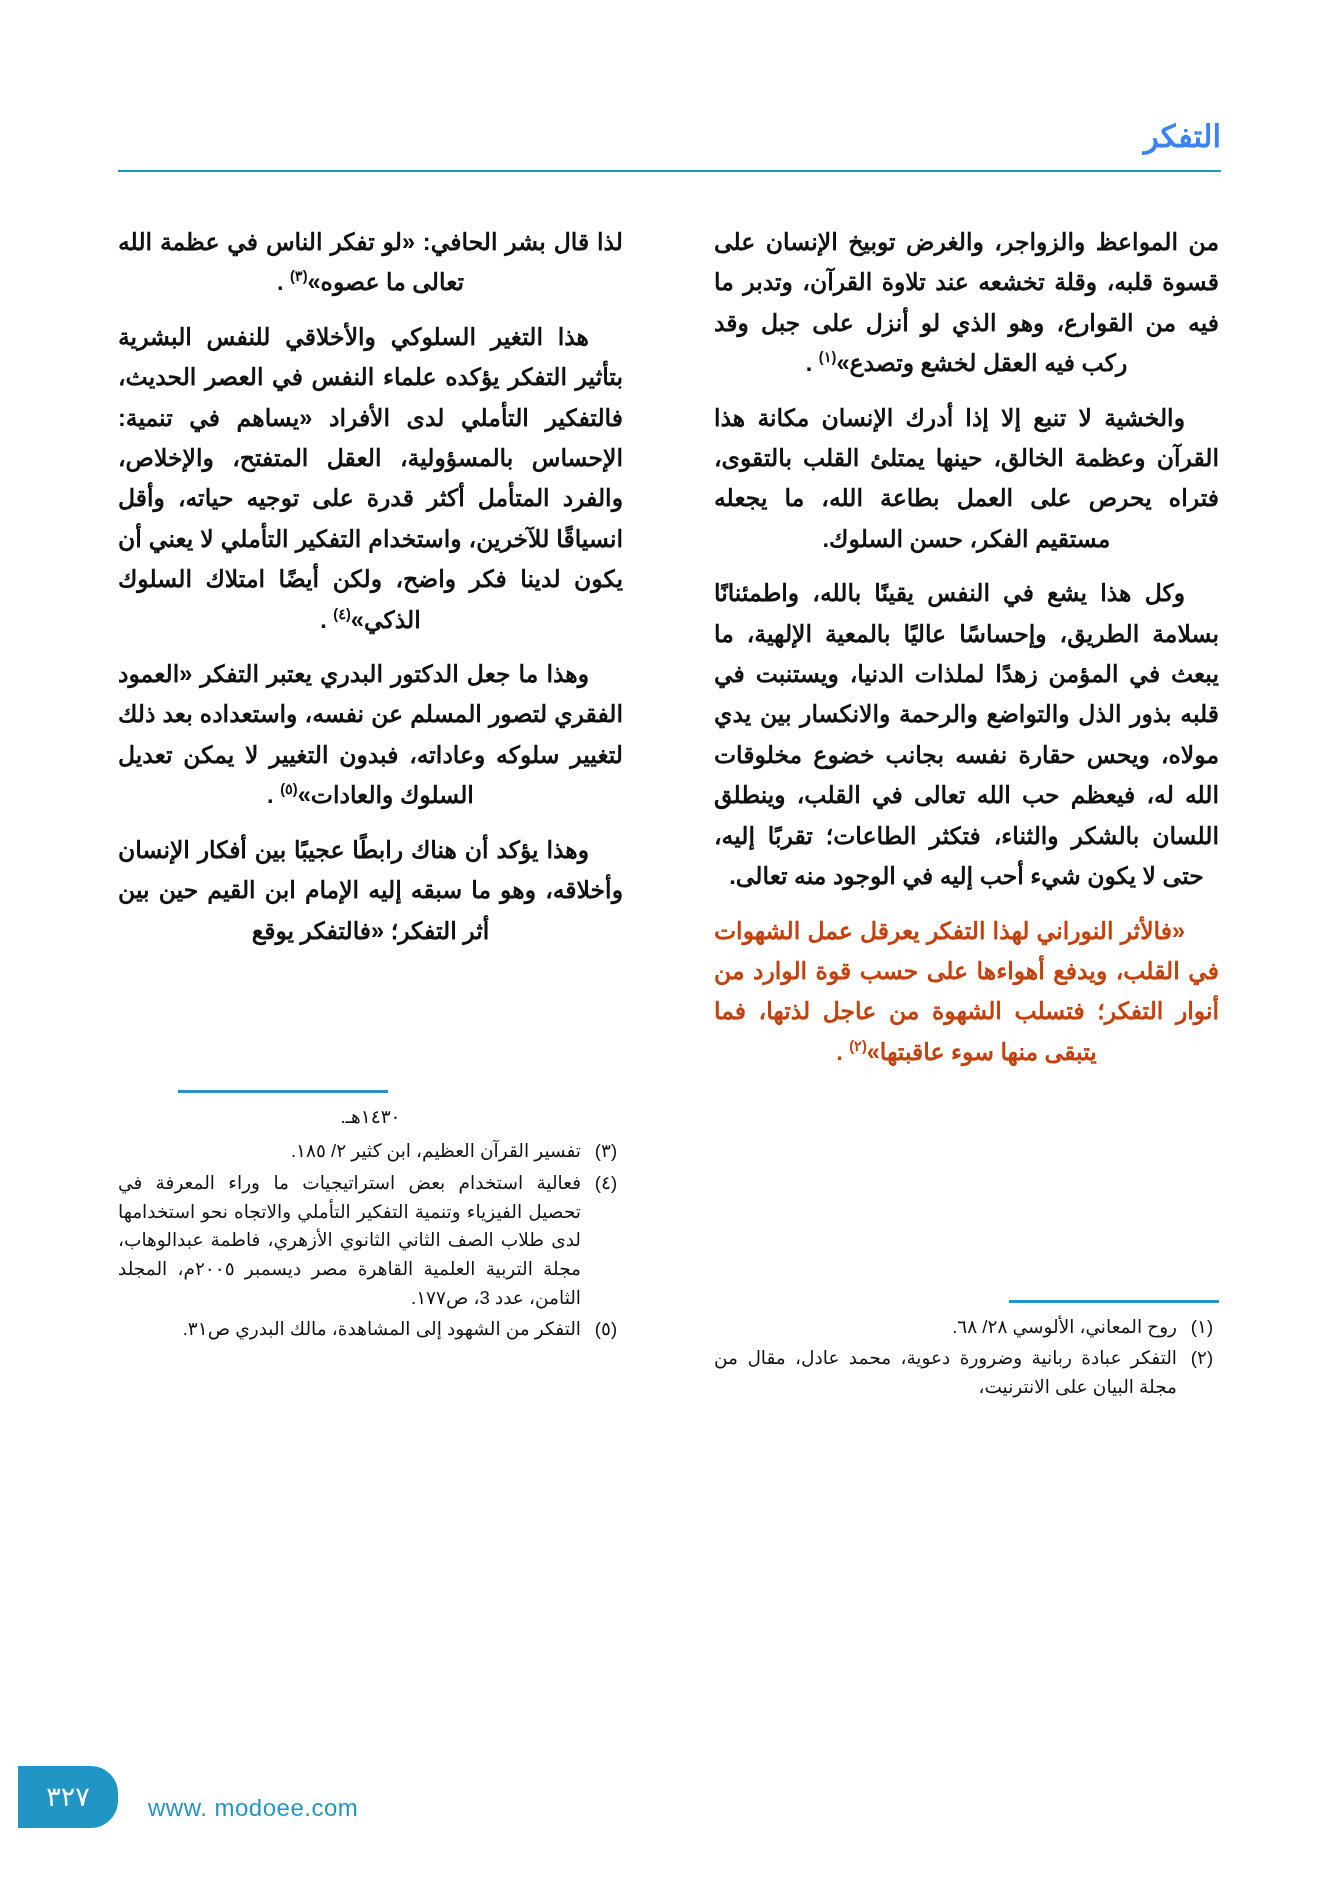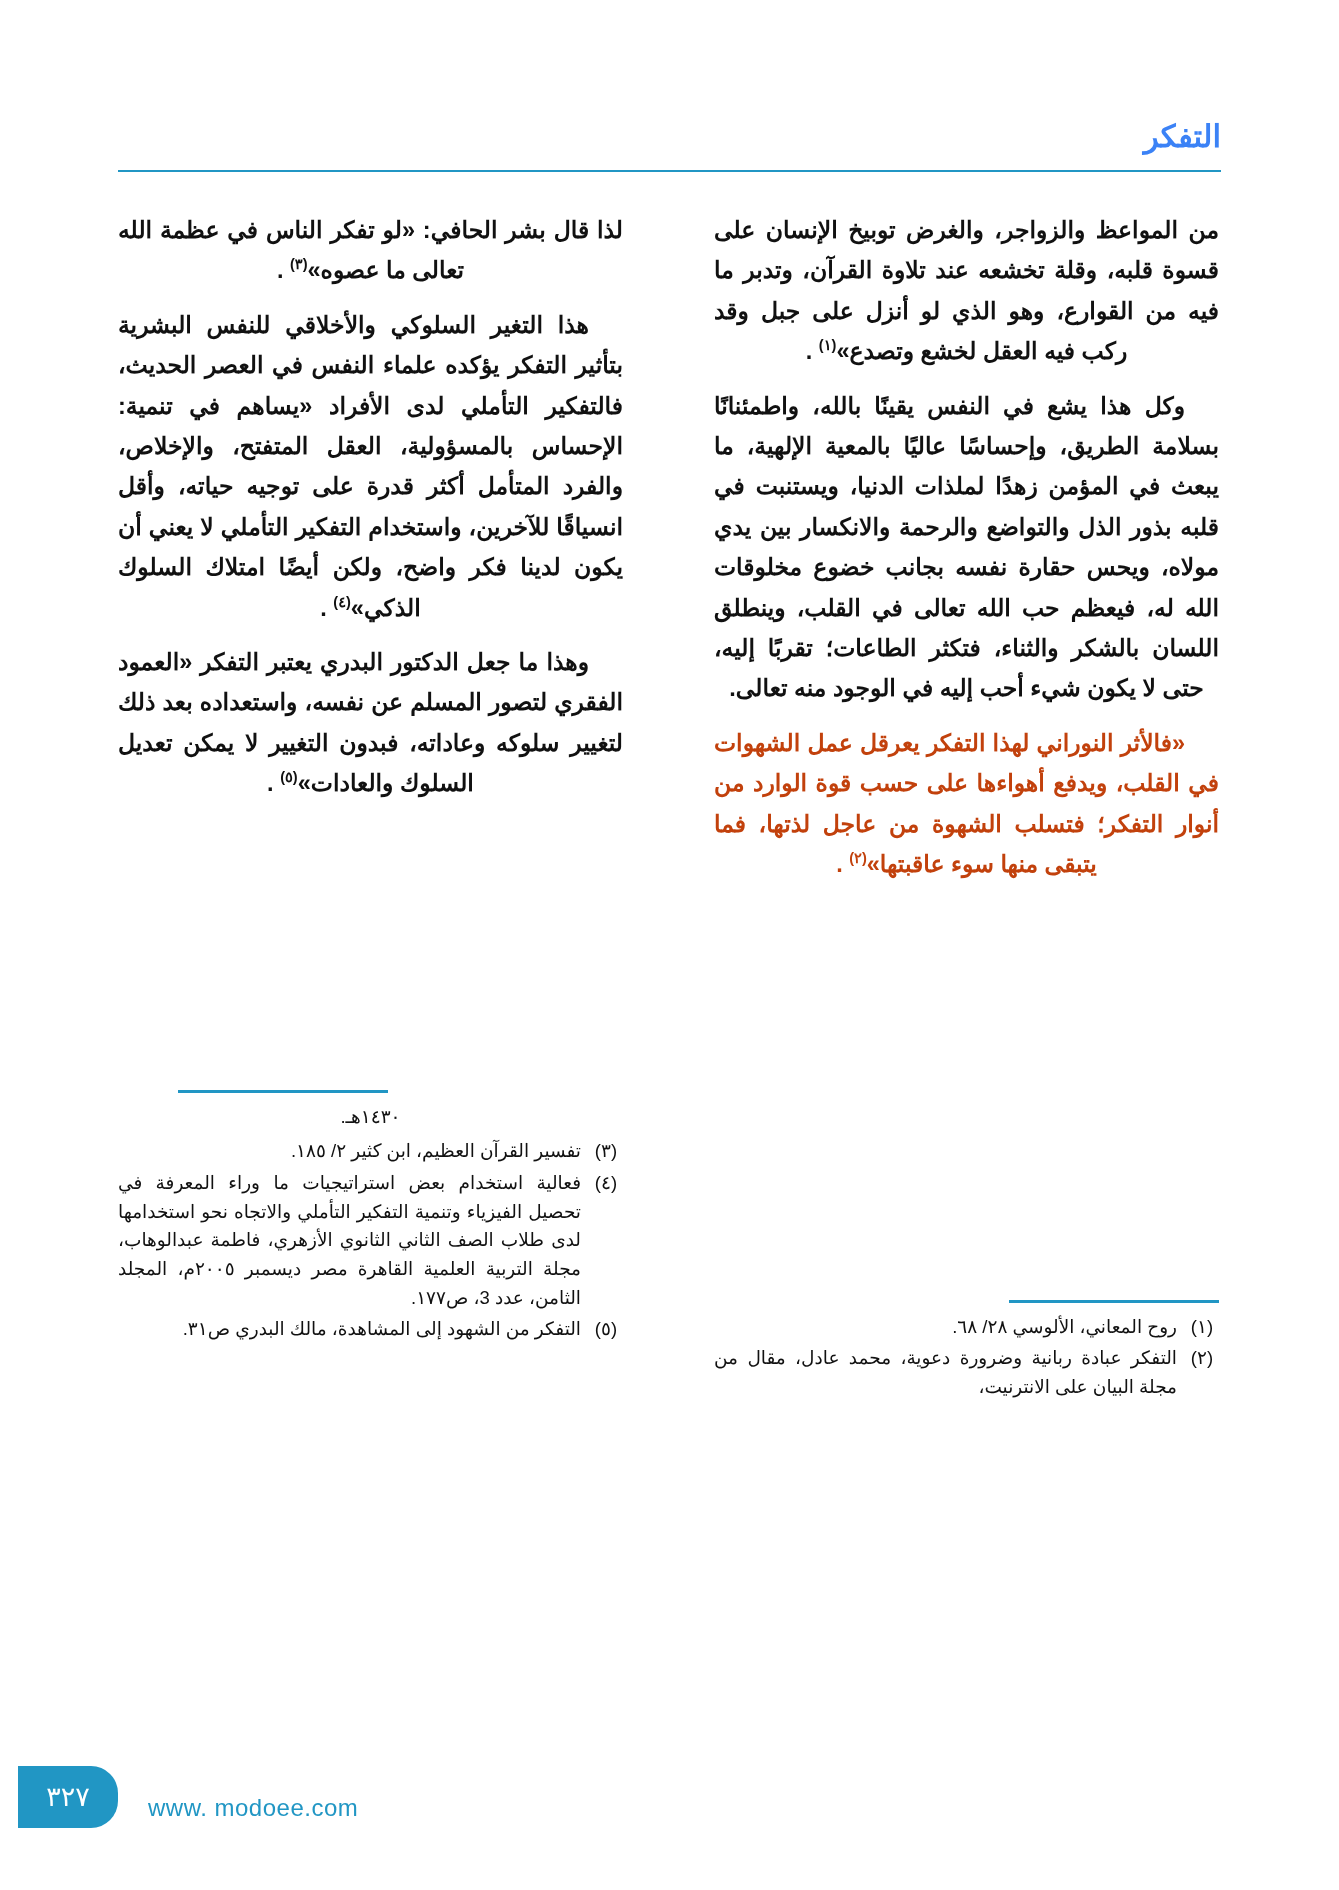--- a/index.html
+++ b/index.html
@@ -60,21 +60,21 @@
   .col {
     position: absolute;
     top: 0;
     width: 505px;
     direction: rtl;
   }
   .col-right { right: 0; }
   .col-left { left: 0; }
 
   p.body {
-    margin: 0 0 14px 0;
+    margin: 12px 0 14px 0;
     font-size: 23.5px;
     line-height: 1.72;
     text-align: justify;
     text-align-last: center;
     text-justify: inter-word;
     font-weight: 600;
     color: #111;
   }
   p.body.indent { text-indent: 34px; }
   p.body.bold-quote {
@@ -176,28 +176,30 @@
 
   <div class="header">
     <div class="header-title">التفكر</div>
     <div class="header-rule"></div>
   </div>
 
   <div class="columns">
 
     <div class="col col-right">
       <p class="body"><span>من المواعظ والزواجر، والغرض توبيخ الإنسان على قسوة قلبه، وقلة تخشعه عند تلاوة القرآن، وتدبر ما فيه من القوارع، وهو الذي لو أنزل على جبل وقد ركب فيه العقل لخشع وتصدع»</span><sup>(١)</sup><span> .</span></p>
+      <p class="body indent"><span>والخشية لا تنبع إلا إذا أدرك الإنسان مكانة هذا القرآن وعظمة الخالق، حينها يمتلئ القلب بالتقوى، فتراه يحرص على العمل بطاعة الله، ما يجعله مستقيم الفكر، حسن السلوك.</span></p>
       <p class="body indent"><span>وكل هذا يشع في النفس يقينًا بالله، واطمئنانًا بسلامة الطريق، وإحساسًا عاليًا بالمعية الإلهية، ما يبعث في المؤمن زهدًا لملذات الدنيا، ويستنبت في قلبه بذور الذل والتواضع والرحمة والانكسار بين يدي مولاه، ويحس حقارة نفسه بجانب خضوع مخلوقات الله له، فيعظم حب الله تعالى في القلب، وينطلق اللسان بالشكر والثناء، فتكثر الطاعات؛ تقربًا إليه، حتى لا يكون شيء أحب إليه في الوجود منه تعالى.</span></p>
       <p class="body indent bold-quote"><span>«فالأثر النوراني لهذا التفكر يعرقل عمل الشهوات في القلب، ويدفع أهواءها على حسب قوة الوارد من أنوار التفكر؛ فتسلب الشهوة من عاجل لذتها، فما يتبقى منها سوء عاقبتها»</span><sup>(٢)</sup><span> .</span></p>
     </div>
 
     <div class="col col-left">
       <p class="body"><span>لذا قال بشر الحافي: «لو تفكر الناس في عظمة الله تعالى ما عصوه»</span><sup>(٣)</sup><span> .</span></p>
       <p class="body indent"><span>هذا التغير السلوكي والأخلاقي للنفس البشرية بتأثير التفكر يؤكده علماء النفس في العصر الحديث، فالتفكير التأملي لدى الأفراد «يساهم في تنمية: الإحساس بالمسؤولية، العقل المتفتح، والإخلاص، والفرد المتأمل أكثر قدرة على توجيه حياته، وأقل انسياقًا للآخرين، واستخدام التفكير التأملي لا يعني أن يكون لدينا فكر واضح، ولكن أيضًا امتلاك السلوك الذكي»</span><sup>(٤)</sup><span> .</span></p>
       <p class="body indent"><span>وهذا ما جعل الدكتور البدري يعتبر التفكر «العمود الفقري لتصور المسلم عن نفسه، واستعداده بعد ذلك لتغيير سلوكه وعاداته، فبدون التغيير لا يمكن تعديل السلوك والعادات»</span><sup>(٥)</sup><span> .</span></p>
+      <p class="body indent"><span>وهذا يؤكد أن هناك رابطًا عجيبًا بين أفكار الإنسان وأخلاقه، وهو ما سبقه إليه الإمام ابن القيم حين بين أثر التفكر؛ «فالتفكر يوقع</span></p>
     </div>
   </div>
 
   <div class="footnotes" id="fn-right" style="right:120px;">
     <div class="fn-rule"></div>
     <div class="fn-item">
       <span class="fn-num">(١)</span>
       <span class="fn-text">روح المعاني، الألوسي ٢٨/ ٦٨.</span>
     </div>
     <div class="fn-item">

